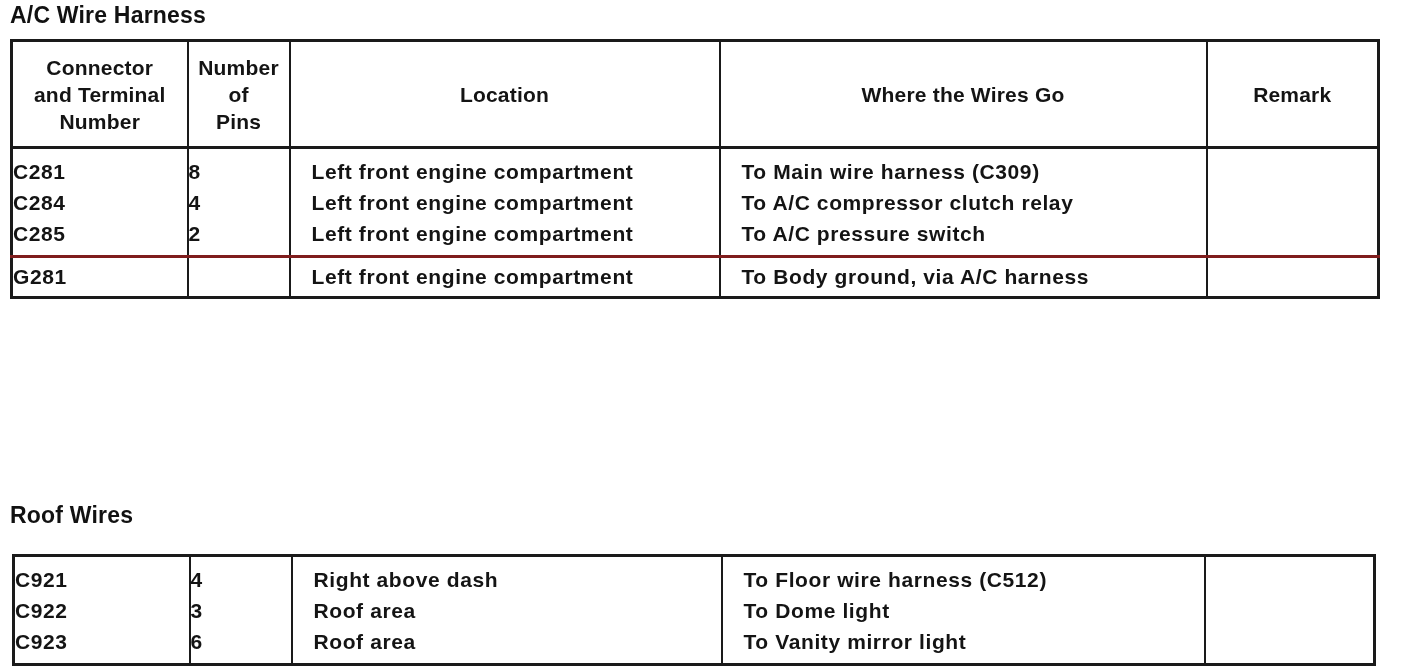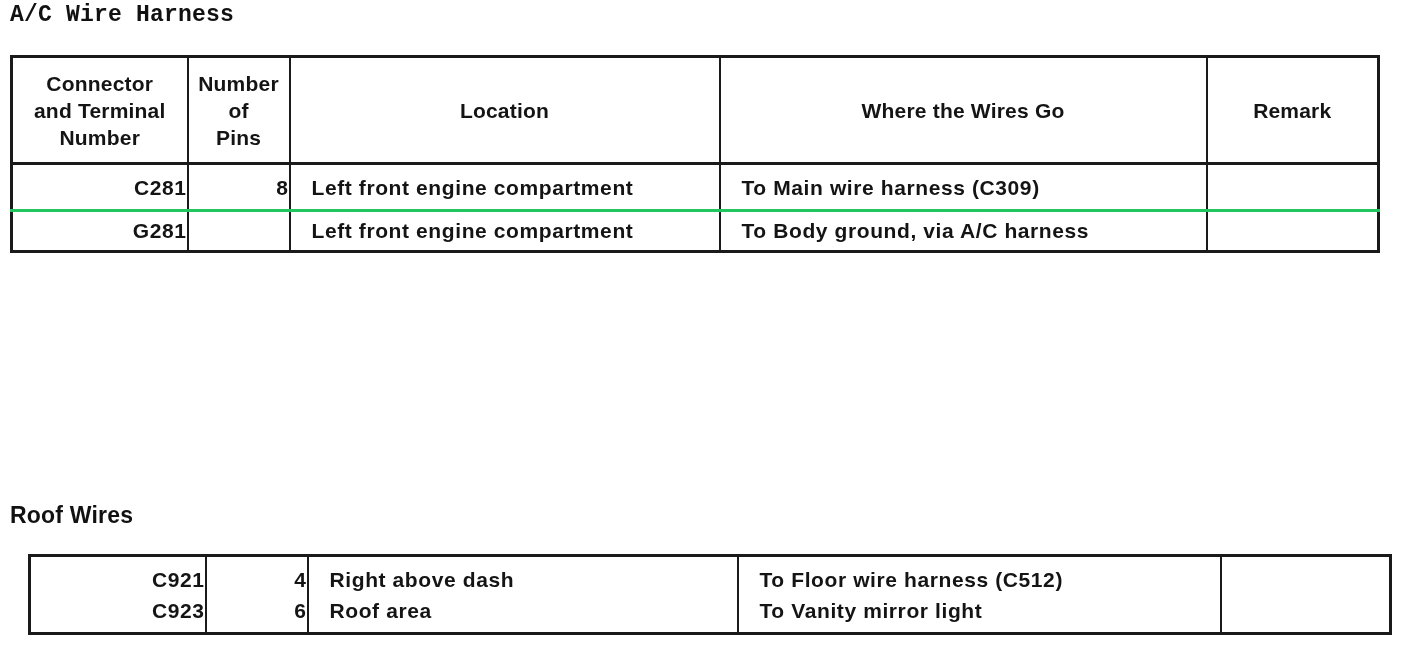--- a/index.html
+++ b/index.html
@@ -17,31 +17,31 @@
     overflow: hidden;
   }
   .section-title {
     position: absolute;
     margin: 0;
     font-size: 23px;
     font-weight: 700;
     letter-spacing: 0.2px;
     color: #111111;
   }
-  #title-ac   { left: 10px; top: 2px; font-family: Liberation Mono, monospace; }
+  #title-ac   { left: 10px; top: 2px; }
   #title-roof { left: 10px; top: 502px; }
 
   table {
     position: absolute;
     border-collapse: collapse;
     table-layout: fixed;
     background: #ffffff;
   }
-  #table-ac   { left: 10px; top: 55px; padding-left: 32px; }
-  #table-roof { left: 28px; top: 554px; border-radius: 21px; }
+  #table-ac   { left: 10px; top: 39px; padding-left: 32px; }
+  #table-roof { left: 12px; top: 554px; border-radius: 21px; }
 
   table, th, td { border: 2px solid #1a1a1a; }
   table { border-width: 3px; }
 
   th {
     font-size: 21px;
     font-weight: 700;
     text-align: center;
     vertical-align: middle;
     white-space: pre-line;
@@ -60,25 +60,25 @@
     vertical-align: middle;
     white-space: nowrap;
     overflow: hidden;
   }
   
   tbody.no-hlines td { border-top: 0; border-bottom: 0; }
   tbody.no-hlines tr:first-child td { padding-top: 7px; }
   tbody.no-hlines tr:last-child  td { padding-bottom: 6px; }
 
   tbody.ground td {
-    border-top: 3px solid #22c55e;
+    border-top: 3px solid #7f1d1d;
     height: 38px;
   }
 
-  td.c-connector, td.c-pins { text-align: right; }
+  td.c-connector, td.c-pins { text-align: left; }
   td.c-location, td.c-destination { text-align: left; padding-left: 21px; }
   td.c-remark { text-align: left; }
 </style>
 </head>
 <body>
 
 <div class="page">
 
   <h1 class="section-title" id="title-ac">A/C Wire Harness</h1>
 
@@ -104,20 +104,34 @@
       </tr>
     </thead>
     <tbody id="ac-body" class="no-hlines">
         <tr>
           <td class="c-connector">C281</td>
           <td class="c-pins">8</td>
           <td class="c-location">Left front engine compartment</td>
           <td class="c-destination">To Main wire harness (C309)</td>
           <td class="c-remark"></td>
         </tr>
+        <tr>
+          <td class="c-connector">C284</td>
+          <td class="c-pins">4</td>
+          <td class="c-location">Left front engine compartment</td>
+          <td class="c-destination">To A/C compressor clutch relay</td>
+          <td class="c-remark"></td>
+        </tr>
+        <tr>
+          <td class="c-connector">C285</td>
+          <td class="c-pins">2</td>
+          <td class="c-location">Left front engine compartment</td>
+          <td class="c-destination">To A/C pressure switch</td>
+          <td class="c-remark"></td>
+        </tr>
       </tbody>
     <tbody id="ac-ground" class="ground">
         <tr>
           <td class="c-connector">G281</td>
           <td class="c-pins"></td>
           <td class="c-location">Left front engine compartment</td>
           <td class="c-destination">To Body ground, via A/C harness</td>
           <td class="c-remark"></td>
         </tr>
       </tbody>
@@ -135,20 +149,27 @@
     </colgroup>
     <tbody id="roof-body" class="no-hlines">
         <tr>
           <td class="c-connector">C921</td>
           <td class="c-pins">4</td>
           <td class="c-location">Right above dash</td>
           <td class="c-destination">To Floor wire harness (C512)</td>
           <td class="c-remark"></td>
         </tr>
         <tr>
+          <td class="c-connector">C922</td>
+          <td class="c-pins">3</td>
+          <td class="c-location">Roof area</td>
+          <td class="c-destination">To Dome light</td>
+          <td class="c-remark"></td>
+        </tr>
+        <tr>
           <td class="c-connector">C923</td>
           <td class="c-pins">6</td>
           <td class="c-location">Roof area</td>
           <td class="c-destination">To Vanity mirror light</td>
           <td class="c-remark"></td>
         </tr>
       </tbody>
   </table>
 
 </div>

